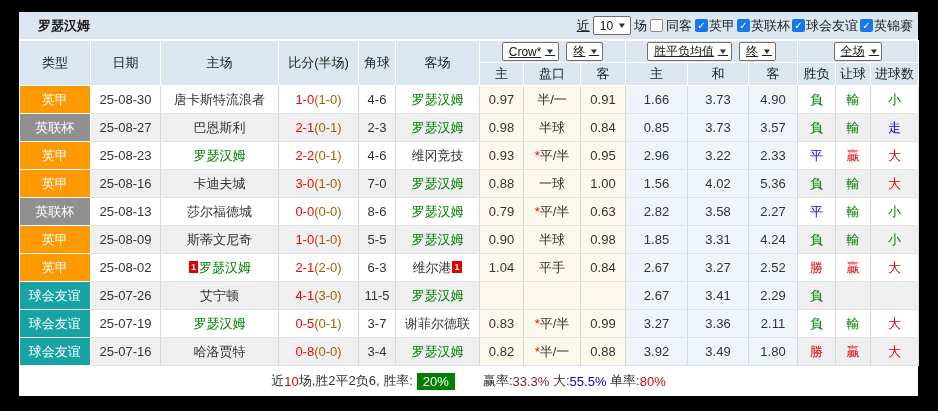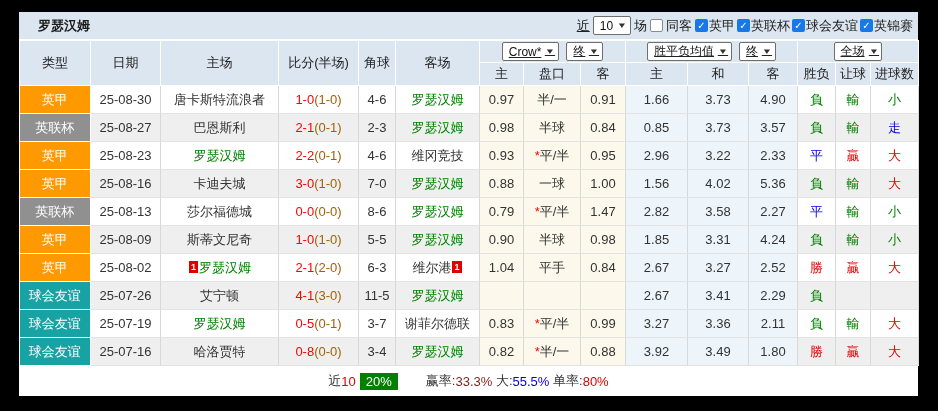--- a/index.html
+++ b/index.html
@@ -228,21 +228,21 @@
           </tr>
           <tr class="odd">
             <td class="type" style="background: rgb(144, 144, 144);">英联杯</td>
             <td>25-08-13</td>
             <td class="teamcell"><span>莎尔福德城</span></td>
             <td><span class="ft">0-0</span><span class="ht">(0-0)</span></td>
             <td>8-6</td>
             <td class="teamcell"><span class="green">罗瑟汉姆</span></td>
             <td class="ah">0.79</td>
             <td class="ah"><span class="star">*</span>平/半</td>
-            <td class="ah">1.47</td>
+            <td class="ah">0.63</td>
             <td class="eu">2.82</td>
             <td class="eu">3.58</td>
             <td class="eu">2.27</td>
             <td style="color: rgb(0, 0, 221);">平</td>
             <td style="color: rgb(0, 128, 0);">輸</td>
             <td style="color: rgb(0, 128, 0);">小</td>
           </tr>
           <tr class="even">
             <td class="type" style="background: rgb(255, 153, 0);">英甲</td>
             <td>25-08-09</td>
@@ -327,20 +327,21 @@
             <td style="color: rgb(221, 0, 0);">勝</td>
             <td style="color: rgb(221, 0, 0);">贏</td>
             <td style="color: rgb(221, 0, 0);">大</td>
           </tr>
         </tbody>
     </table>
 
     <div class="summary" id="summary">
         <span style="white-space: pre;">近</span>
         <span style="color: rgb(221, 0, 0); white-space: pre;">10</span>
+        <span style="white-space: pre;">场,胜2平2负6, 胜率:</span>
         <span class="badge" style="white-space: pre;">20%</span>
         <span style="white-space: pre; margin-left: 24px;">赢率:</span>
         <span style="color: #7f1d1d; white-space: pre;">33.3%</span>
         <span style="white-space: pre;"> 大:</span>
         <span style="color: rgb(0, 0, 221); white-space: pre;">55.5%</span>
         <span style="white-space: pre;"> 单率:</span>
         <span style="color: rgb(221, 0, 0); white-space: pre;">80%</span>
       </div>
 
   </div>

